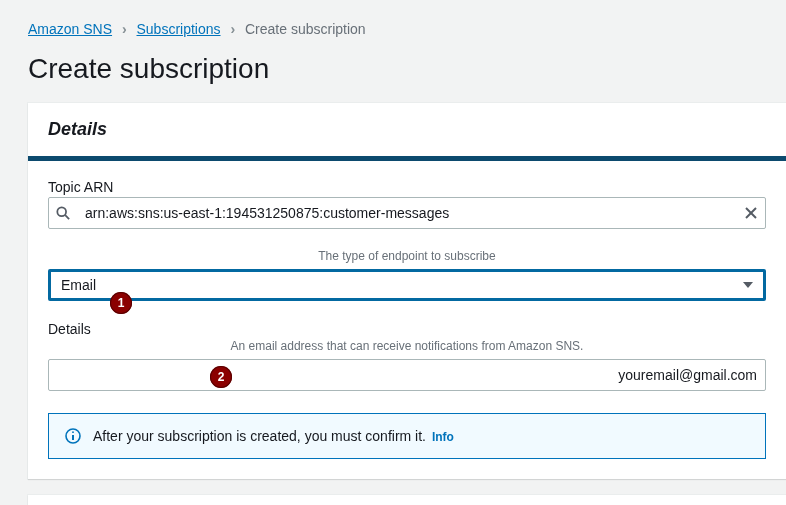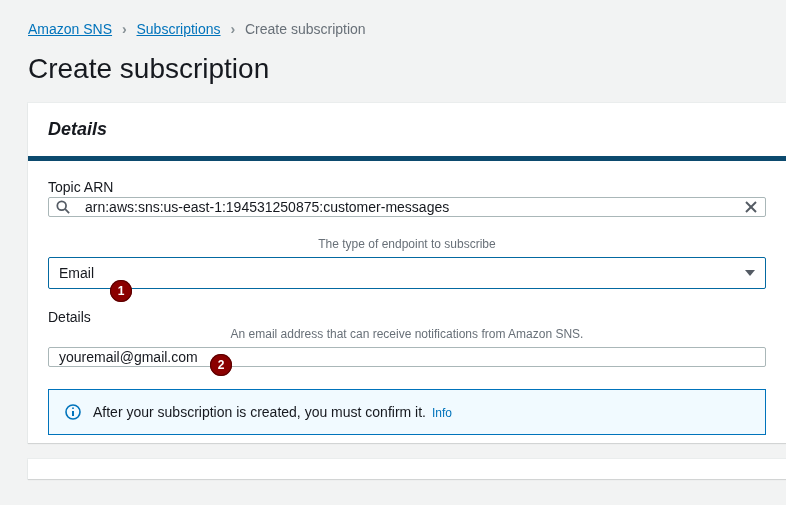--- a/index.html
+++ b/index.html
@@ -44,21 +44,21 @@
     padding: 16px 20px;
     border-bottom: 5px solid #0c4a6e;
     font-style: italic;
   }
   .panel-header h2 {
     font-size: 18px;
     font-weight: 700;
     color: #16191f;
   }
   .panel-body {
-    padding: 18px 20px 8px 20px;
+    padding: 18px 20px 20px 20px;
   }
   .field { margin-bottom: 20px; }
   .field:last-child { margin-bottom: 0; }
   .field-label {
     font-size: 14px;
     color: #16191f;
     display: block;
     margin-bottom: 2px;
   }
   .field-hint {
@@ -68,42 +68,42 @@
     display: block;
     text-align: center;
   }
   .input-wrap {
     position: relative;
     display: flex;
     align-items: center;
     border: 1px solid #aab7b8;
     border-radius: 2px;
     background: #fff;
-    height: 20px;
+    height: 32px;
   }
   .input-wrap input[type=text] {
     flex: 1;
     border: none;
     outline: none;
     padding: 6px 8px;
     font-size: 14px;
     background: transparent;
     color: #16191f;
   }
   .icon-slot {
     width: 28px;
     display: flex;
     align-items: center;
     justify-content: center;
     color: #545b64;
   }
   .icon-slot.right { cursor: pointer; }
   .select-wrap {
     position: relative;
-    border: 1px solid #0369a1;
+    border: 3px solid #0369a1;
     border-radius: 2px;
     background: #fff;
     height: 32px;
     display: flex;
     align-items: center;
     padding: 0 10px;
     cursor: pointer;
   }
   .select-value { flex: 1; font-size: 14px; }
   .caret {
@@ -115,21 +115,21 @@
     padding: 14px 16px;
     display: flex;
     align-items: center;
     gap: 12px;
     margin-top: 22px;
   }
   .info-banner .msg { font-size: 14px; color: #16191f; }
   .info-link {
     color: #0073bb;
     font-size: 12px;
-    font-weight: 400;
+    font-weight: 700;
     cursor: pointer;
     margin-left: 2px;
   }
   .badge {
     position: absolute;
     width: 22px; height: 22px;
     border-radius: 50%;
     background: #8b0000;
     color: #fff;
     font-size: 12px;
@@ -197,21 +197,21 @@
             </svg>
         </span>
       </div>
       <span class="badge" style="left:62px; top:43px;">1</span>
     </div>
 
     <div class="field rel">
       <label class="field-label">Details</label>
       <span class="field-hint">An email address that can receive notifications from Amazon SNS.</span>
       <div class="input-wrap">
-        <input type="text" style="padding-left: 10px;" value="youremail@gmail.com">
+        <input type="text" style="padding-left: 10px; text-align: right;" value="youremail@gmail.com">
       </div>
       <span class="badge" style="left:162px; top:45px;">2</span>
     </div>
 
     <div class="info-banner">
       <span>
         <svg width="16" height="16" viewBox="0 0 16 16" fill="none" stroke="#0073bb" stroke-width="1.6">
           <circle cx="8" cy="8" r="7"></circle>
           <line x1="8" y1="7" x2="8" y2="12" stroke-width="2"></line>
           <circle cx="8" cy="4.2" r="0.9" fill="#0073bb" stroke="none"></circle>

